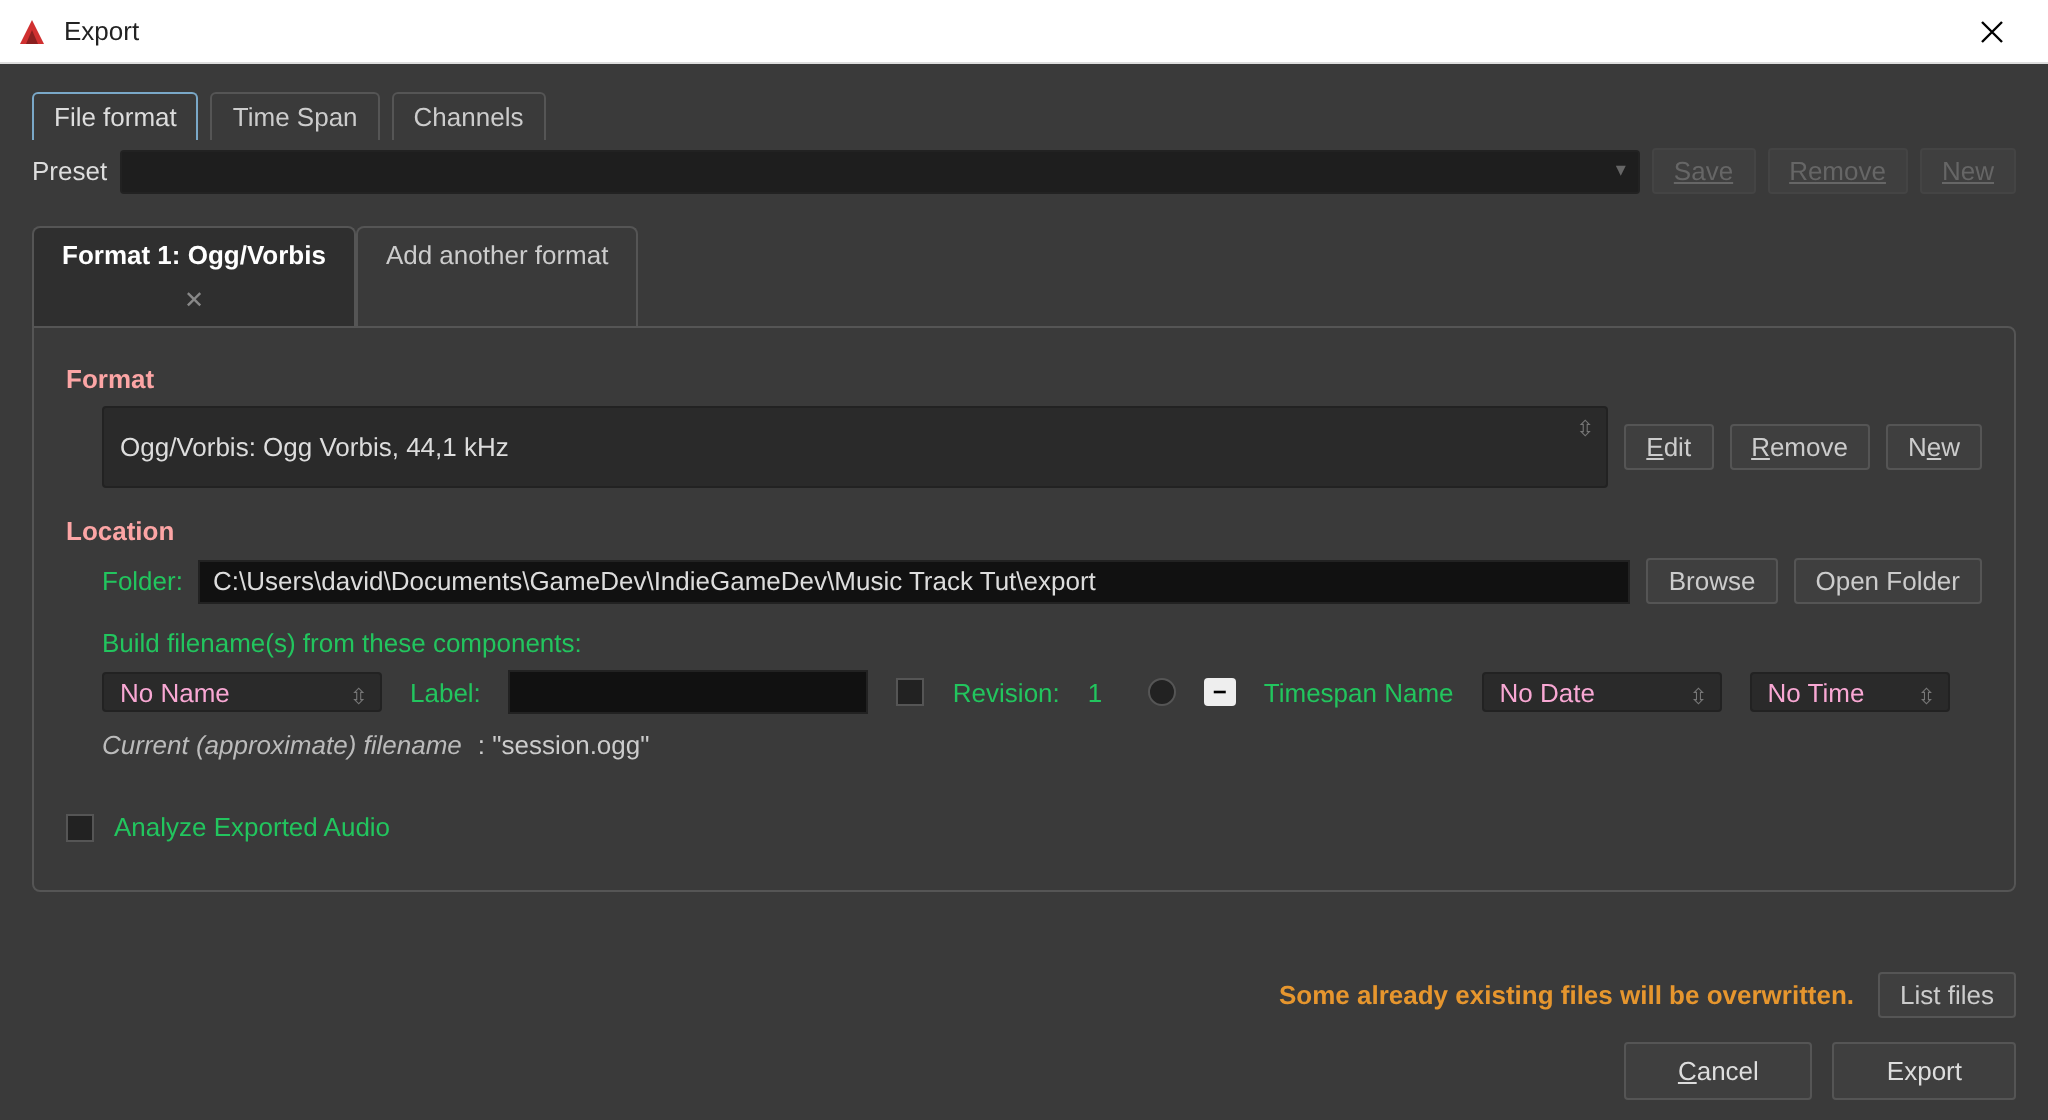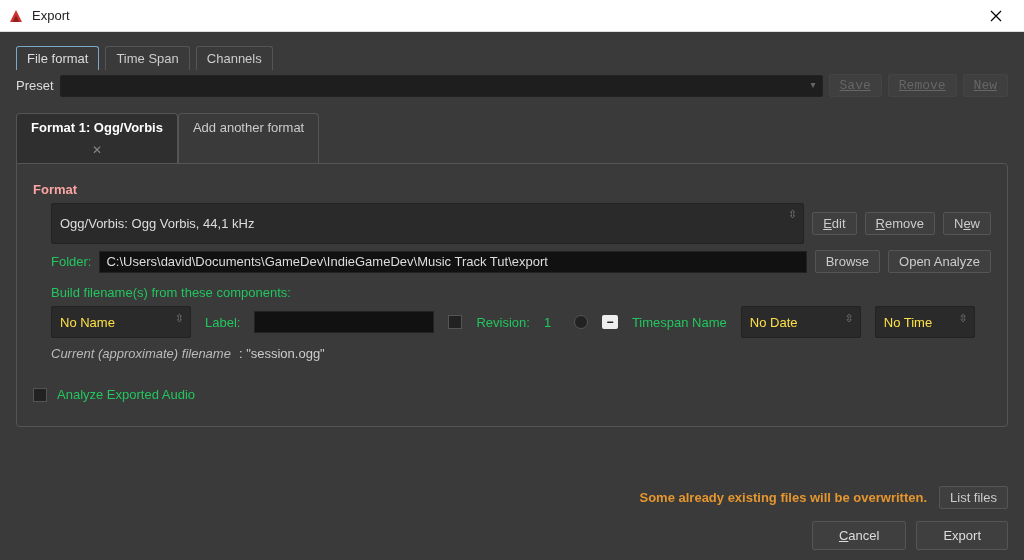--- a/index.html
+++ b/index.html
@@ -84,21 +84,21 @@
   }
   .btn {
     padding: 3px 10px;
     background: #3f3f3f;
     border: 1px solid #555;
     color: #ccc;
     border-radius: 2px;
     cursor: pointer;
     font-size: 13px;
   }
-  .btn.disabled { color: #666; border-color: #444; font-family: Liberation Mono, monospace; }
+  .btn.disabled { color: #666; border-color: #444; }
   .btn u { text-decoration: underline; }
   .format-tabs {
     display: flex;
     margin-top: 16px;
     gap: 0;
   }
   .format-tabs .ftab {
     padding: 6px 14px;
     border: 1px solid #555;
     border-bottom: none;
@@ -147,25 +147,25 @@
     flex: 1;
     height: 22px;
     background: #111;
     border: 1px solid #222;
     color: #ddd;
     padding: 0 6px;
     font-family: inherit; font-size: 13px;
   }
   .sub-label { color: #22c55e; }
   .small-combo {
-    height: 32px;
+    height: 20px;
     background: #2a2a2a;
     border: 1px solid #222;
     border-radius: 2px;
-    color: #fde047;
+    color: #f9a8d4;
     padding: 0 24px 0 8px;
     display: flex; align-items: center;
     position: relative;
     min-width: 120px;
   }
   .small-combo::after {
     content: "⇳";
     position: absolute; right: 6px; top: 5px;
     color: #777; font-size: 11px;
   }
@@ -256,26 +256,27 @@
     <div class="section-h">Format</div>
     <div class="row indent">
       <div class="long-combo">
         <span>Ogg/Vorbis: Ogg Vorbis, 44,1 kHz</span>
       </div>
       <div class="btn"><u>E</u>dit</div>
       <div class="btn"><u>R</u>emove</div>
       <div class="btn">N<u>e</u>w</div>
     </div>
 
+    <div class="section-h" style="margin-top:14px">Location</div>
 
     <div class="row indent">
       <span class="sub-label">Folder:</span>
       <input class="text-input" value="C:\Users\david\Documents\GameDev\IndieGameDev\Music Track Tut\export" style="">
       <div class="btn">Browse</div>
-      <div class="btn">Open Analyze</div>
+      <div class="btn">Open Folder</div>
     </div>
 
     <div class="row indent" style="margin-top:12px">
       <span class="sub-label">Build filename(s) from these components:</span>
     </div>
 
     <div class="row indent" style="gap:14px">
       <div class="small-combo" style="min-width:140px">
         <span>No Name</span>
       </div>

